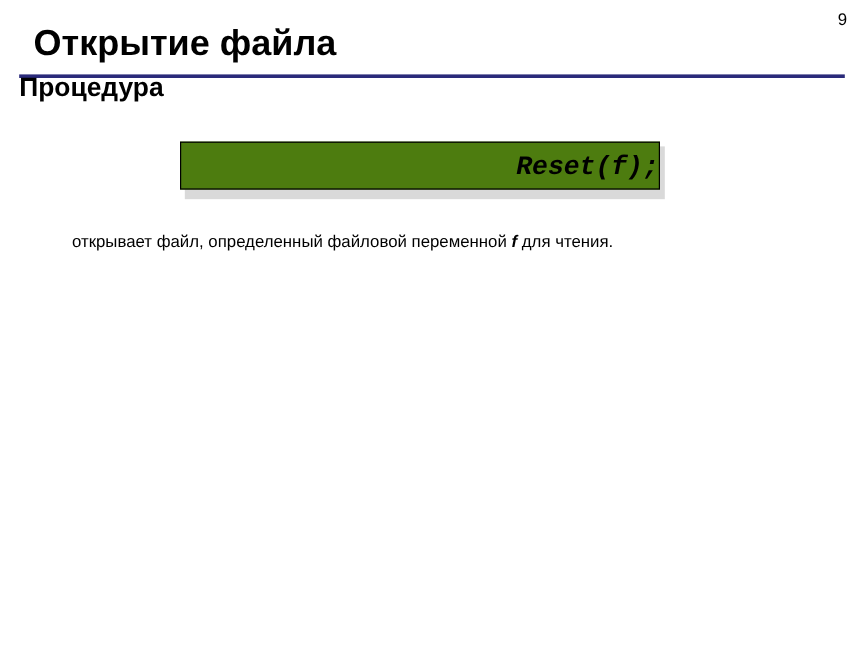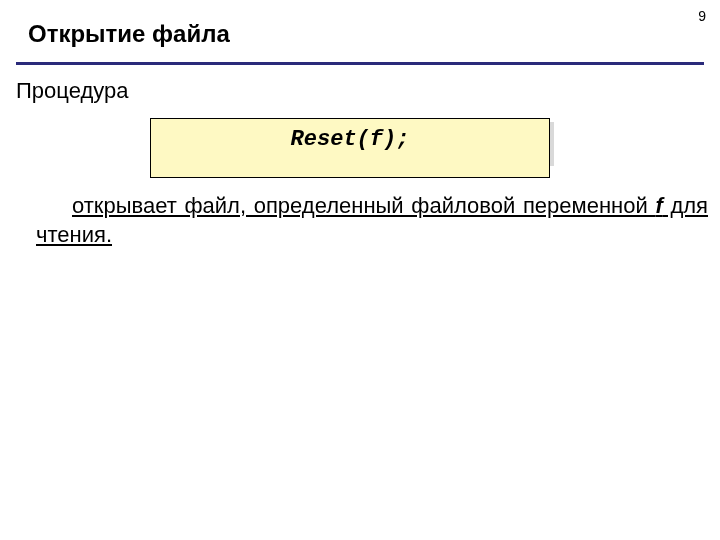--- a/index.html
+++ b/index.html
@@ -20,37 +20,37 @@
   .pagenum {
     position: absolute;
     top: 8px;
     right: 14px;
     font-size: 14px;
   }
   .title {
     position: absolute;
     top: 20px;
     left: 28px;
-    font-size: 24px;
+    font-size: 30px;
     font-weight: bold;
   }
   .hr {
     position: absolute;
     top: 62px;
     left: 16px;
     width: 688px;
     height: 0;
     border-top: 3px solid #2a2a7a;
   }
   .subheading {
     position: absolute;
-    top: 78px;
+    top: 60px;
     left: 16px;
     font-size: 22px;
-    font-weight: normal;
+    font-weight: bold;
   }
   .codebox-wrap {
     position: absolute;
     top: 118px;
     left: 150px;
     width: 400px;
     height: 44px;
   }
   .codebox-shadow {
     position: absolute;
@@ -58,39 +58,38 @@
     left: 4px;
     width: 400px;
     height: 44px;
     background: #d9d9d9;
   }
   .codebox {
     position: absolute;
     top: 0;
     left: 0;
     width: 400px;
-    height: 60px;
-    background: #fef9c3;
+    height: 40px;
+    background: #4d7c0f;
     border: 1.5px solid #000;
     box-sizing: border-box;
-    text-align: center;
+    text-align: right;
     line-height: 42px;
     font-family: "Courier New", monospace;
     font-style: italic;
     font-weight: bold;
     font-size: 22px;
   }
   .body {
     position: absolute;
     top: 192px;
-    left: 36px;
+    left: 24px;
     width: 672px;
-    font-size: 22px;
+    font-size: 14px;
     line-height: 1.3;
-    text-decoration: underline;
   }
   .body p {
     margin: 0 0 2px 0;
   }
   .just {
     text-align: justify;
     text-align-last: left;
     text-indent: 36px;
   }
   .fvar {

